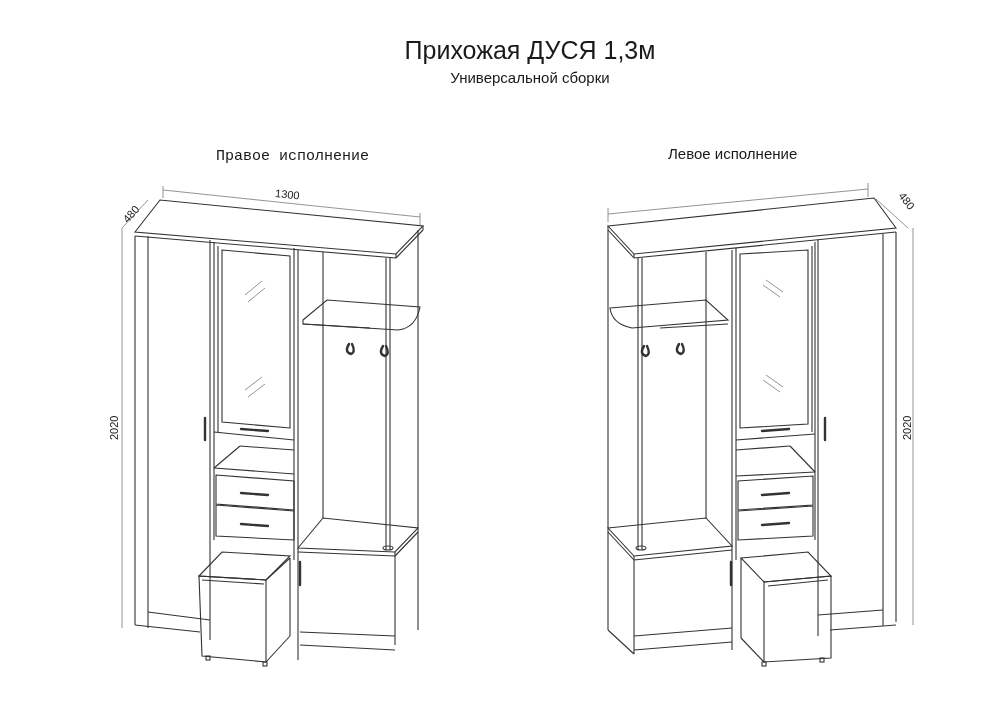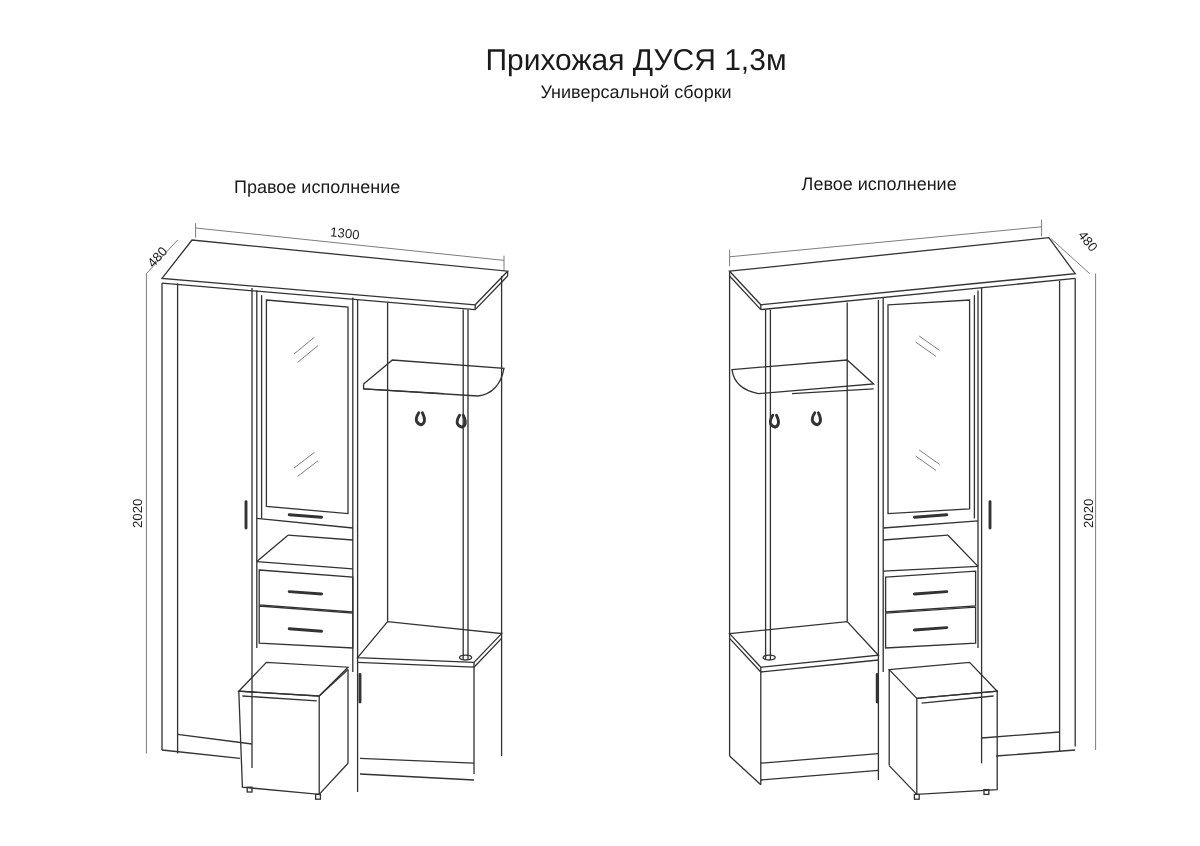--- a/index.html
+++ b/index.html
@@ -1,20 +1,20 @@
 <!DOCTYPE html>
 <html><head>
   <meta charset="utf-8">
   <style>
     html, body { margin: 0; padding: 0; background: #ffffff; }
     body { width: 1000px; height: 705px; position: relative; overflow: hidden; font-family: "Liberation Sans", sans-serif; color: #222; }
     .title { position: absolute; left: 0; width: 1000px; top: 36px; text-align: center; font-size: 25px; color: #1a1a1a; margin-left: 30px; }
     .subtitle { position: absolute; left: 0; width: 1000px; top: 69px; text-align: center; font-size: 15px; color: #1a1a1a; margin-left: 30px; }
     .view-label { position: absolute; font-size: 15px; color: #1a1a1a; }
-    #label-right { left: 195px; top: 148px; }
+    #label-right { left: 216px; top: 148px; font-family: Liberation Mono, monospace; }
     #label-left { left: 668px; top: 145px; }
     svg.drawing { position: absolute; left: 0; top: 0; }
     svg .ln { stroke: #333; stroke-width: 1.1; fill: none; }
     svg .lt { stroke: #777; stroke-width: 0.8; fill: none; }
     svg .hd { stroke: #333; stroke-width: 2.4; fill: none; stroke-linecap: round; }
     svg .dim { font-family: "Liberation Sans", sans-serif; font-size: 11px; fill: #222; }
   </style>
 </head>
 <body>
 

